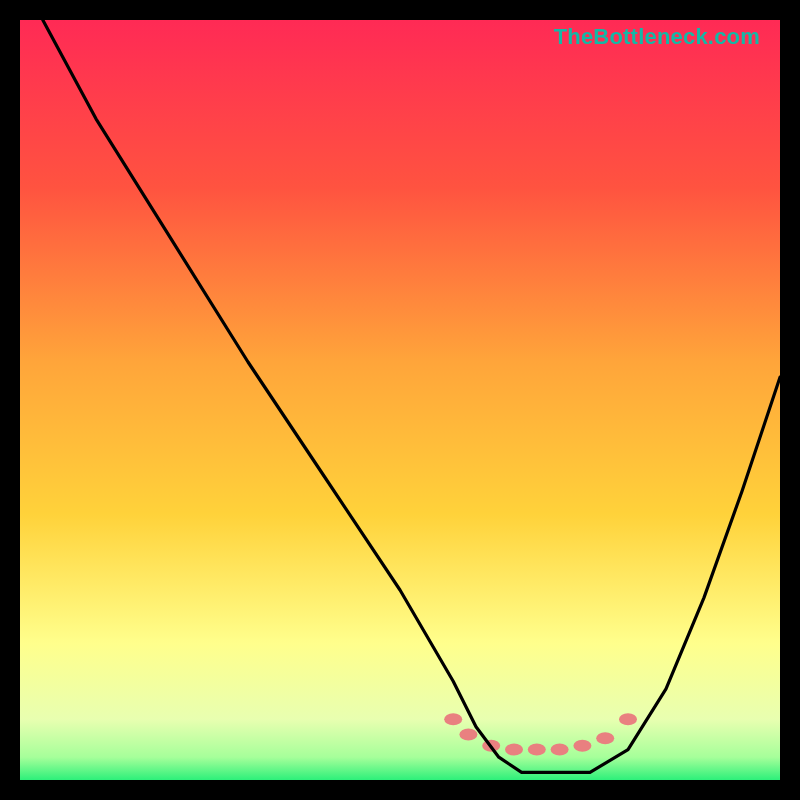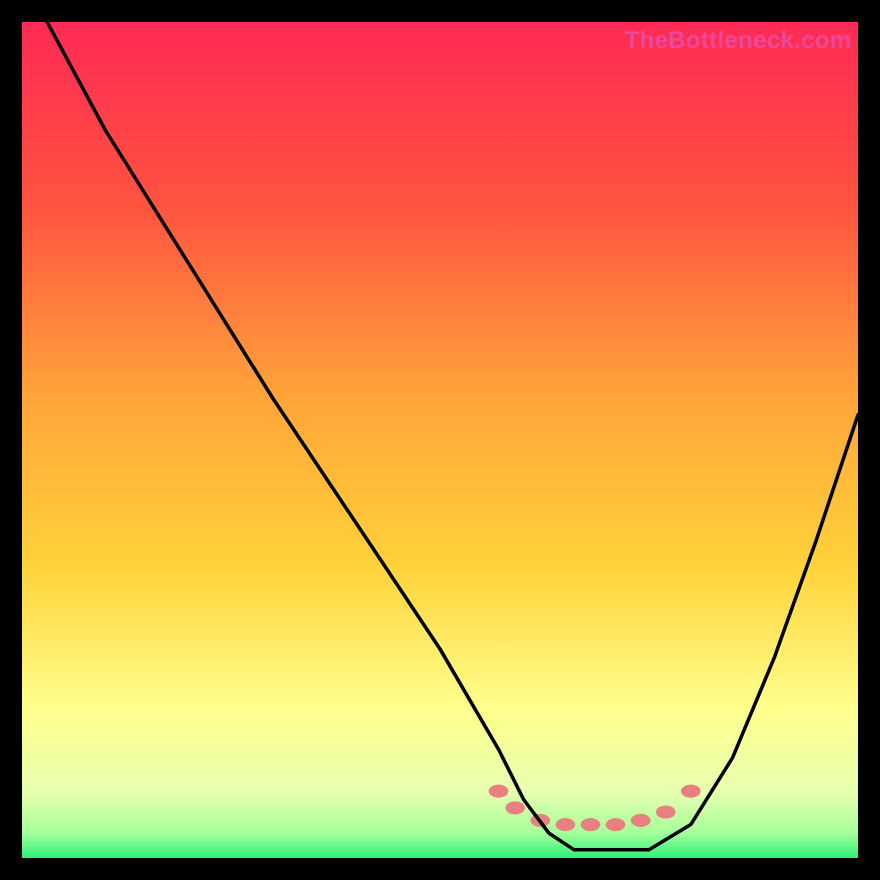--- a/index.html
+++ b/index.html
@@ -20,26 +20,26 @@
   }
   .plot-area {
     position: absolute;
     left: 0;
     top: 0;
     width: 760px;
     height: 760px;
   }
   .watermark {
     position: absolute;
-    right: 6px;
+    right: 20px;
     top: 4px;
     font-family: Arial, sans-serif;
     font-size: 22px;
     font-weight: bold;
-    color: #ec4899;
+    color: #14b8a6;
     letter-spacing: 0.2px;
   }
   svg { display: block; }
 </style>
 </head>
 <body>
 
 <div class="frame">
   <svg class="plot-area" viewBox="0 0 760 760" width="760" height="760" preserveAspectRatio="none">
     <defs>

